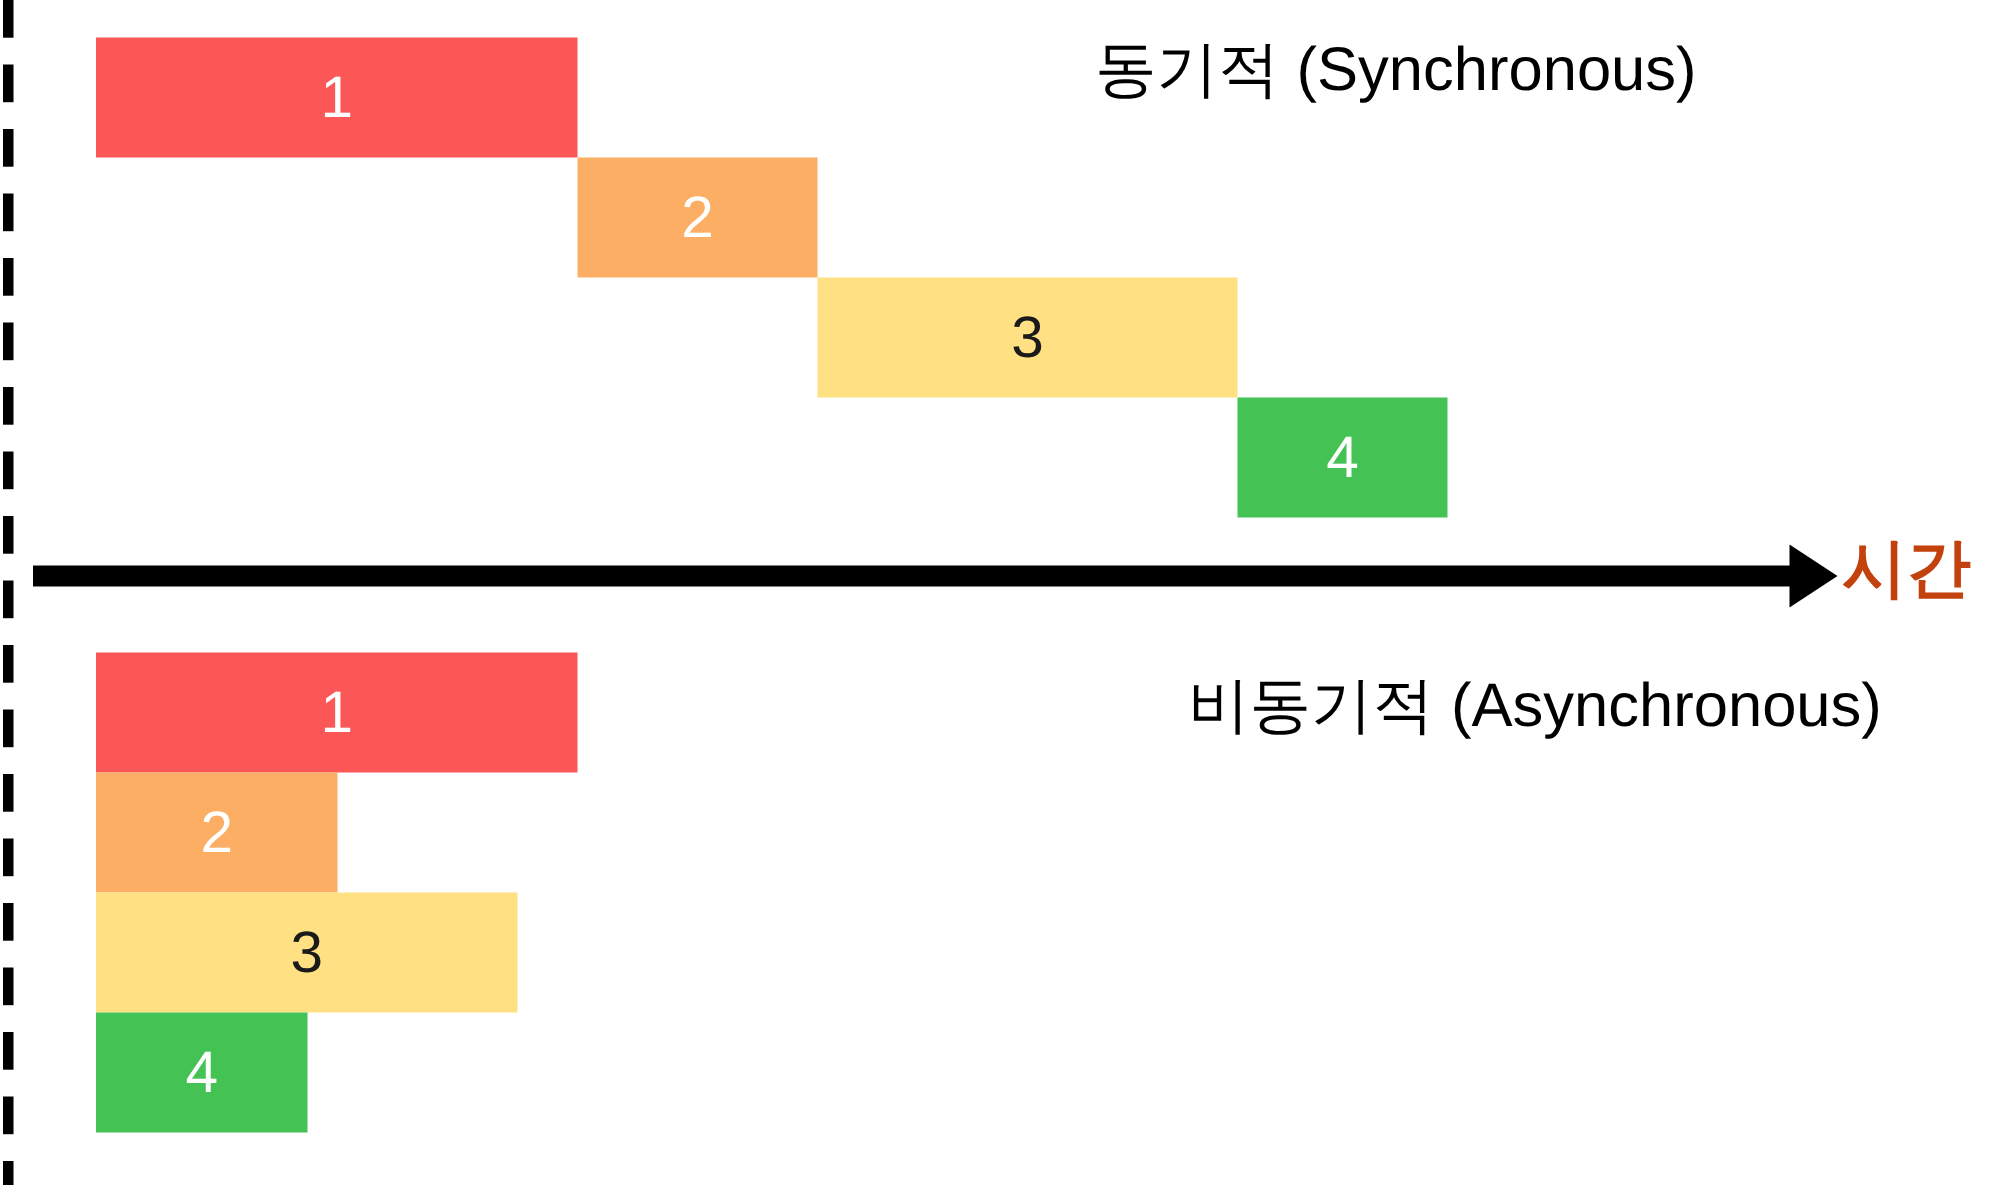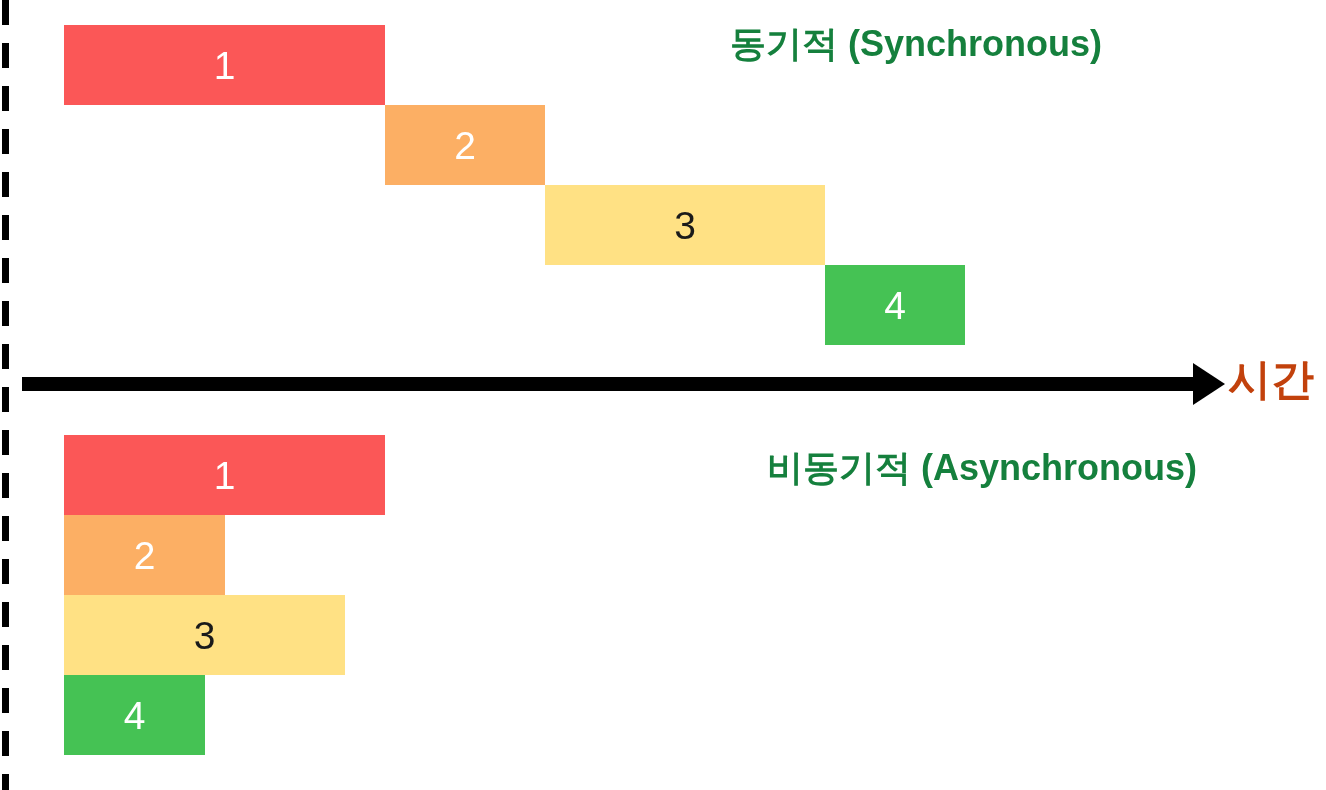--- a/index.html
+++ b/index.html
@@ -71,23 +71,23 @@
     font-size: 43px;
     font-weight: 700;
     color: #c2410c;
     white-space: nowrap;
     line-height: 1;
   }
 
   
   .section-caption {
     position: absolute;
-    font-size: 36px;
-    font-weight: 700;
-    color: #15803d;
+    font-size: 41px;
+    font-weight: 400;
+    color: #000000;
     white-space: nowrap;
     line-height: 1;
   }
 </style>
 </head>
 <body>
 
 <div id="canvas">
 
   <div class="left-dash-border"></div>
@@ -112,21 +112,21 @@
     </div>
   </div>
 
   <div>
     <div class="axis-line" style="left:22px; top:377px; width:1176px; height:14px;"></div>
     <div class="axis-head" style="left:1193px; top:363px;"></div>
     <div class="axis-caption" style="left:1228px; top:358px;">시간</div>
   </div>
 
   <div>
-    <div class="section-caption" style="left:767px; top:450px;">비동기적 (Asynchronous)</div>
+    <div class="section-caption" style="left:792px; top:450px;">비동기적 (Asynchronous)</div>
 
     <div class="bar" style="left:64px; top:435px; width:321px; height:80px; background:#fb5757;">
       <span class="bar-label label-light">1</span>
     </div>
 
     <div class="bar" style="left:64px; top:515px; width:161px; height:80px; background:#fcaf64;">
       <span class="bar-label label-light">2</span>
     </div>
 
     <div class="bar" style="left:64px; top:595px; width:281px; height:80px; background:#ffe184;">

